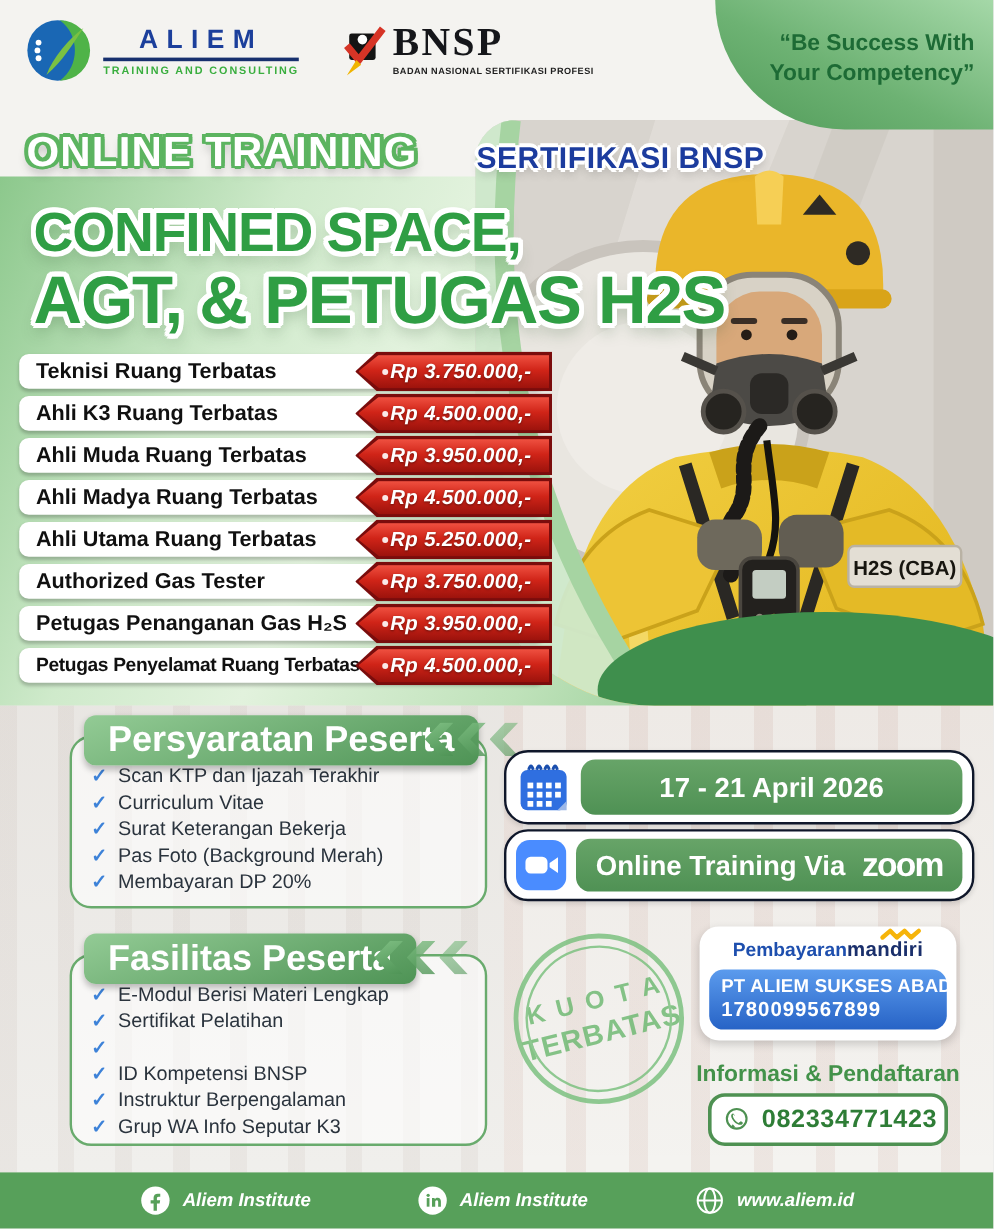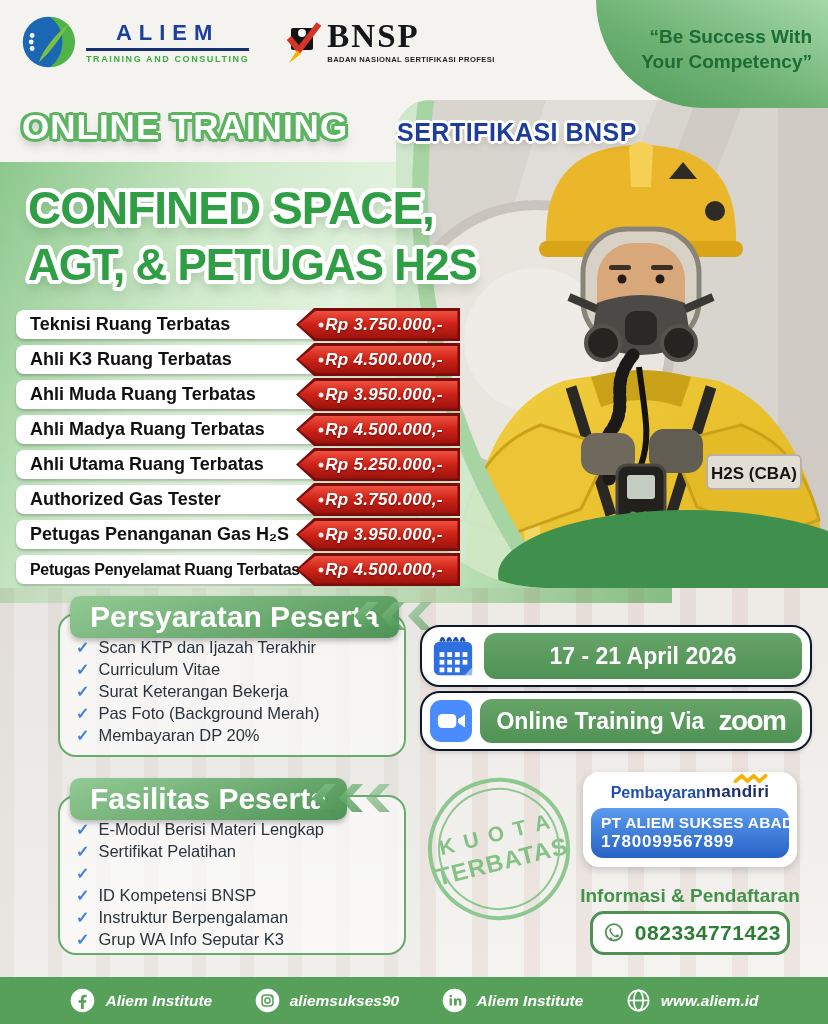--- a/index.html
+++ b/index.html
@@ -34,32 +34,32 @@
           text-shadow:3px 0 0 #5cb460,-3px 0 0 #5cb460,0 3px 0 #5cb460,0 -3px 0 #5cb460,
           2px 2px 0 #5cb460,-2px 2px 0 #5cb460,2px -2px 0 #5cb460,-2px -2px 0 #5cb460,
           3px 2px 0 #5cb460,-3px 2px 0 #5cb460,3px -2px 0 #5cb460,-3px -2px 0 #5cb460,
           0 6px 8px rgba(60,60,60,.35);}
   .sert{position:absolute;left:397px;top:118px;z-index:6;font-size:25px;font-weight:900;
         letter-spacing:.5px;color:#1c3c9e;
         text-shadow:3px 0 0 #fff,-3px 0 0 #fff,0 3px 0 #fff,0 -3px 0 #fff,
         2px 2px 0 #fff,-2px 2px 0 #fff,2px -2px 0 #fff,-2px -2px 0 #fff,0 5px 7px rgba(60,60,60,.3);}
 
   
-  .green-panel{position:absolute;left:0;top:162px;width:672px;height:441px;
+  .green-panel{position:absolute;left:0;top:147px;width:672px;height:441px;
         border-top-right-radius:95px;
         background:linear-gradient(115deg,#8cc88c 0%,#cfeacb 28%,#e2f2dd 46%,#bfe2ba 72%,#84c385 100%);}
   .course-title{position:absolute;left:28px;top:18px;z-index:4;font-weight:900;color:#2f9e44;
         letter-spacing:-1px;
         text-shadow:4px 0 0 #fff,-4px 0 0 #fff,0 4px 0 #fff,0 -4px 0 #fff,
         3px 3px 0 #fff,-3px 3px 0 #fff,3px -3px 0 #fff,-3px -3px 0 #fff,
         4px 2px 0 #fff,-4px 2px 0 #fff,4px -2px 0 #fff,-4px -2px 0 #fff,
         2px 4px 0 #fff,-2px 4px 0 #fff,2px -4px 0 #fff,-2px -4px 0 #fff,
         0 8px 12px rgba(50,90,50,.35);}
   .course-title .t1{font-size:46px;line-height:57px;}
-  .course-title .t2{font-size:44px;line-height:56px;}
+  .course-title .t2{font-size:56px;line-height:56px;}
 
   .price-rows{position:absolute;left:16px;top:148px;width:438px;z-index:4;}
   .price-row{position:relative;height:29px;margin-bottom:6px;}
   .row-pill{position:absolute;inset:0;background:#fff;border-radius:8px;
         box-shadow:0 2px 3px rgba(0,0,0,.22);display:flex;align-items:center;padding-left:14px;}
   .row-label{font-size:18px;font-weight:700;color:#101010;white-space:nowrap;}
   .price-row:nth-child(8) .row-label{font-size:16px;letter-spacing:-.3px;}
   .price-tag{position:absolute;right:-6px;top:-2px;width:164px;height:33px;
         clip-path:polygon(0 50%,11% 0,100% 0,100% 100%,11% 100%);
         background:#7a0c0c;filter:drop-shadow(0 2px 2px rgba(0,0,0,.35));}
@@ -489,31 +489,20 @@
     <div class="f-item">
       <svg width="27" height="27" viewBox="0 0 32 32">
         <circle cx="16" cy="16" r="14" fill="#fff"></circle>
         <path d="M17.5 26 v-7.2 h2.7 l.5 -3.1 h-3.2 v-2 c0 -.9 .4 -1.6 1.7 -1.6 h1.6 V9.3 c-.4 0 -1.5 -.1 -2.5 -.1 -2.5 0 -4.1 1.5 -4.1 4.1 v2.4 h-2.9 v3.1 h2.9 V26 z" fill="#57a05a"></path>
       </svg>
       <span>Aliem Institute</span>
     </div>
     <div class="f-item">
       <svg width="27" height="27" viewBox="0 0 32 32">
         <circle cx="16" cy="16" r="14" fill="#fff"></circle>
-        <g stroke="#57a05a" fill="none" stroke-width="1.8">
-          <rect x="9.5" y="9.5" width="13" height="13" rx="3.8"></rect>
-          <circle cx="16" cy="16" r="3.1"></circle>
-        </g>
-        <circle cx="20.3" cy="11.7" r="1" fill="#57a05a"></circle>
-      </svg>
-      <span>aliemsukses90</span>
-    </div>
-    <div class="f-item">
-      <svg width="27" height="27" viewBox="0 0 32 32">
-        <circle cx="16" cy="16" r="14" fill="#fff"></circle>
         <g fill="#57a05a">
           <rect x="10.2" y="13.5" width="2.7" height="8.5"></rect>
           <circle cx="11.6" cy="10.8" r="1.6"></circle>
           <path d="M15.4 22 v-8.5 h2.6 v1.2 c.5 -.8 1.6 -1.5 3 -1.5 2.1 0 3.2 1.4 3.2 3.6 V22 h-2.7 v-4.5 c0 -1.1 -.4 -1.8 -1.4 -1.8 -1 0 -1.5 .7 -1.5 1.8 V22 z"></path>
         </g>
       </svg>
       <span>Aliem Institute</span>
     </div>
     <div class="f-item">
       <svg width="27" height="27" viewBox="0 0 32 32">

